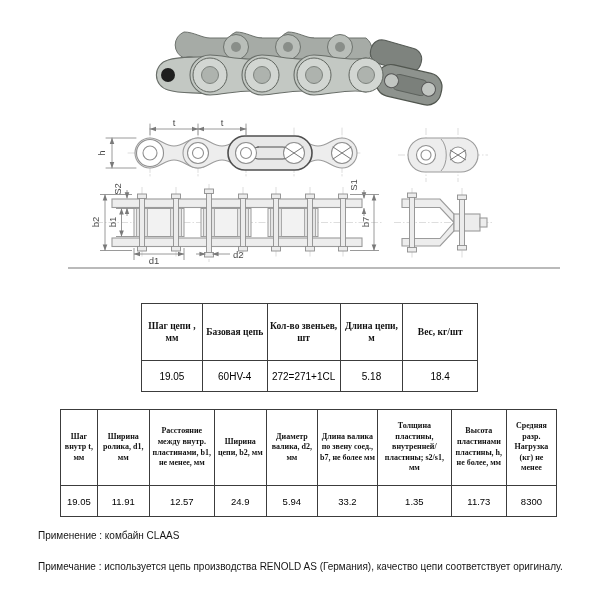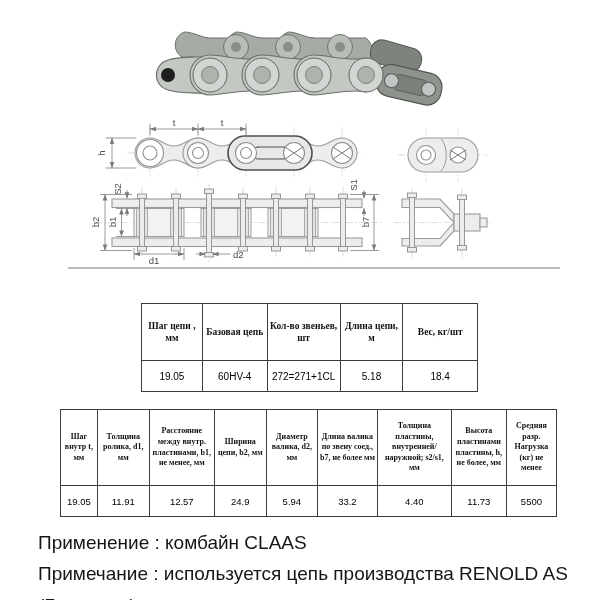--- a/index.html
+++ b/index.html
@@ -12,21 +12,21 @@
   .figure{position:absolute;left:0;top:0;}
   table.tbl{position:absolute;border-collapse:collapse;table-layout:fixed;background:#fff;}
   table.tbl td{border:1px solid #3c3c3c;text-align:center;vertical-align:middle;padding:1px 2px;overflow-wrap:anywhere;}
   #table1{left:141px;top:303px;width:337px;padding-left:20px;}
   #table2{left:60px;top:409px;width:497px;}
   .hd{font-family:"Liberation Serif",serif;font-weight:bold;color:#111;}
   #table1 .hd{font-size:9.5px;line-height:1.3;height:54px;}
   #table1 .val{font-size:10px;height:28px;}
   #table2 .hd{font-size:8px;line-height:1.32;height:73px;}
   #table2 .val{font-size:9.5px;height:28px;}
-  .note{position:absolute;left:38px;font-size:19px;color:#161616;line-height:1.7;}
+  .note{position:absolute;left:38px;font-size:10px;color:#161616;line-height:1.7;}
   #note-application{top:527px;width:540px;}
   #note-remark{top:558px;width:548px;}
 </style>
 </head>
 <body>
 
 <svg class="figure" width="600" height="300" viewBox="0 0 600 300">
   <defs>
     <marker id="ar" viewBox="0 0 10 10" refX="9" refY="5" markerWidth="7.5" markerHeight="7.5" orient="auto-start-reverse">
       <path d="M0,1.6 L9.5,5 L0,8.4 z" fill="#7a7a7a"></path>
@@ -322,37 +322,37 @@
       <col style="width:10.5%">
       <col style="width:10.3%">
     <col style="width:12.1%">
       <col style="width:14.9%">
       <col style="width:11.1%">
       <col style="width:10.1%">
   </colgroup>
   <tbody>
     <tr>
       <td class="hd">Шаг внутр t, мм</td>
-      <td class="hd">Толщина ролика, d1, мм</td>
+      <td class="hd">Ширина ролика, d1, мм</td>
       <td class="hd">Расстояние между внутр. пластинами, b1, не менее, мм</td>
       <td class="hd">Ширина цепи, b2, мм</td>
       <td class="hd">Диаметр валика, d2, мм</td>
       <td class="hd">Длина валика по звену соед., b7, не более мм</td>
-      <td class="hd">Толщина пластины, внутренней/наружной; s2/s1, мм</td>
+      <td class="hd">Толщина пластины, внутренней/пластины; s2/s1, мм</td>
       <td class="hd">Высота пластинами пластины, h, не более, мм</td>
       <td class="hd">Средняя разр. Нагрузка (кг) не менее</td>
     </tr>
     <tr>
       <td class="val">19.05</td>
       <td class="val">11.91</td>
       <td class="val">12.57</td>
       <td class="val">24.9</td>
       <td class="val">5.94</td>
       <td class="val">33.2</td>
-      <td class="val">4.40</td>
+      <td class="val">1.35</td>
       <td class="val">11.73</td>
-      <td class="val">5500</td>
+      <td class="val">8300</td>
     </tr>
   </tbody>
 </table>
 
 <div class="note" id="note-application">Применение : комбайн CLAAS</div>
 <div class="note" id="note-remark">Примечание : используется цепь производства RENOLD AS (Германия), качество цепи соответствует оригиналу.</div>
 
 </body></html>

